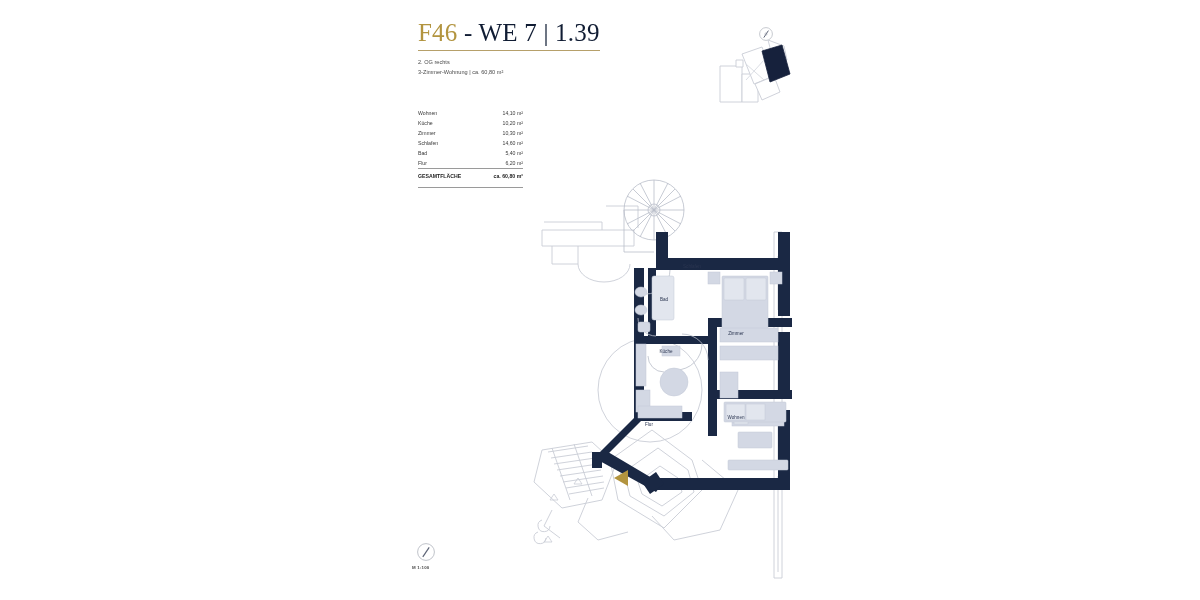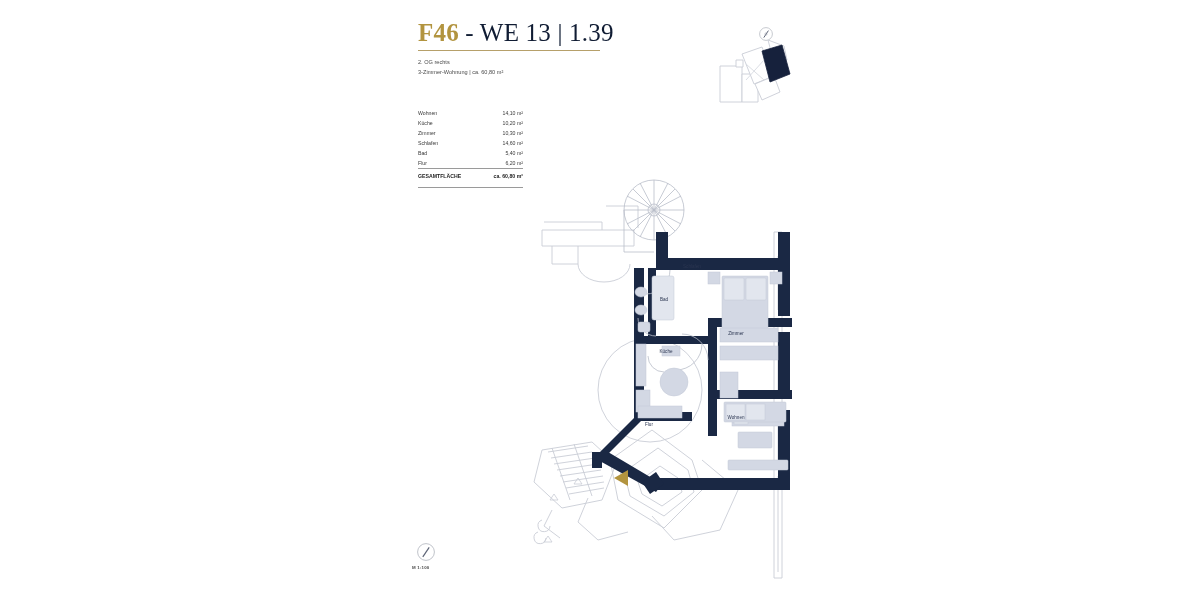--- a/index.html
+++ b/index.html
@@ -23,21 +23,21 @@
   
   .title-block { position: absolute; left: 418px; top: 20px; width: 200px; }
   .title {
     font-family: "Liberation Serif", serif;
     font-size: 25px;
     line-height: 1.0;
     color: #101c33;
     white-space: nowrap;
     letter-spacing: 0.2px;
   }
-  .title .code { color: #b2943f; font-weight: bold; }
+  .title .code { color: #b2943f; font-weight: normal; }
   .title .sep { color: #101c33; }
   .title-rule {
     position: absolute; left: 418px; top: 50px;
     width: 182px; height: 1px; background: #b6a06a;
   }
   .subtitle {
     position: absolute; left: 418px; top: 58px;
     font-size: 5.6px; line-height: 1.75;
     color: #4a4a4a; white-space: nowrap;
   }
@@ -93,21 +93,21 @@
     fill: #2a3550;
     text-anchor: middle;
   }
 </style>
 </head>
 <body>
 
 <div class="sheet">
 
   <div class="title-block">
-    <div class="title"><span class="code">F46</span> <span>-</span> <span>WE 13</span> <span class="sep">|</span> <span>1.39</span></div>
+    <div class="title"><span class="code">F46</span> <span>-</span> <span>WE 7</span> <span class="sep">|</span> <span>1.39</span></div>
   </div>
   <div class="title-rule"></div>
 
   <div class="subtitle">
     <div>2. OG rechts</div>
     <div>3-Zimmer-Wohnung | ca. 60,80 m²</div>
   </div>
 
   <div class="area-table">
       <div class="area-row">

